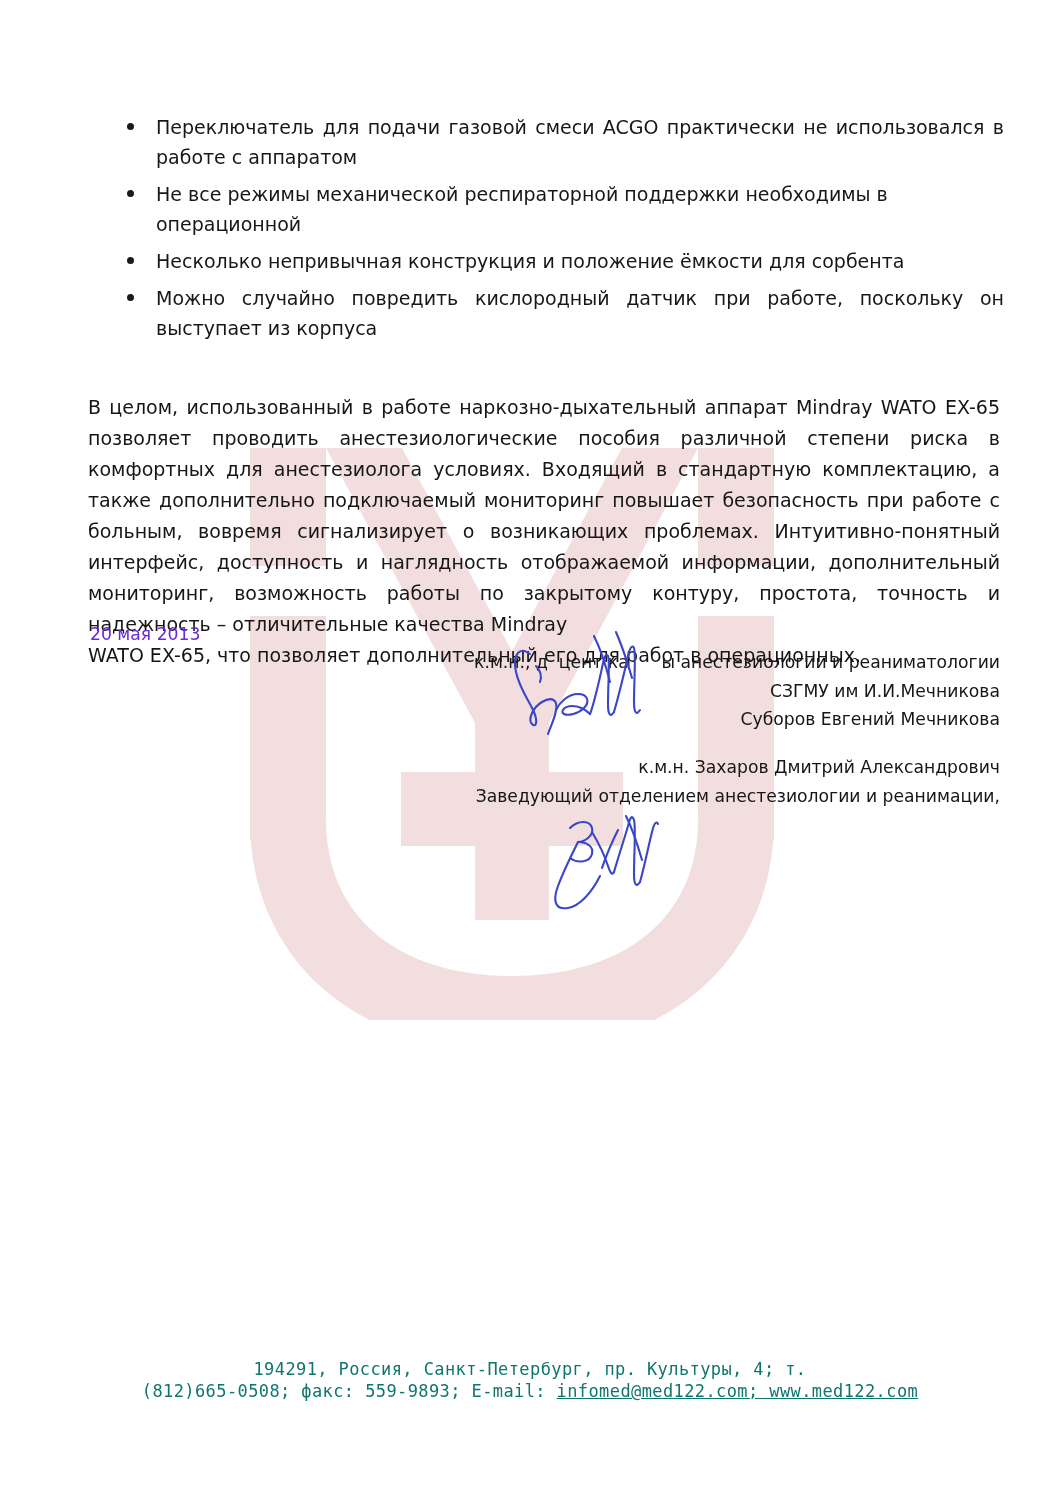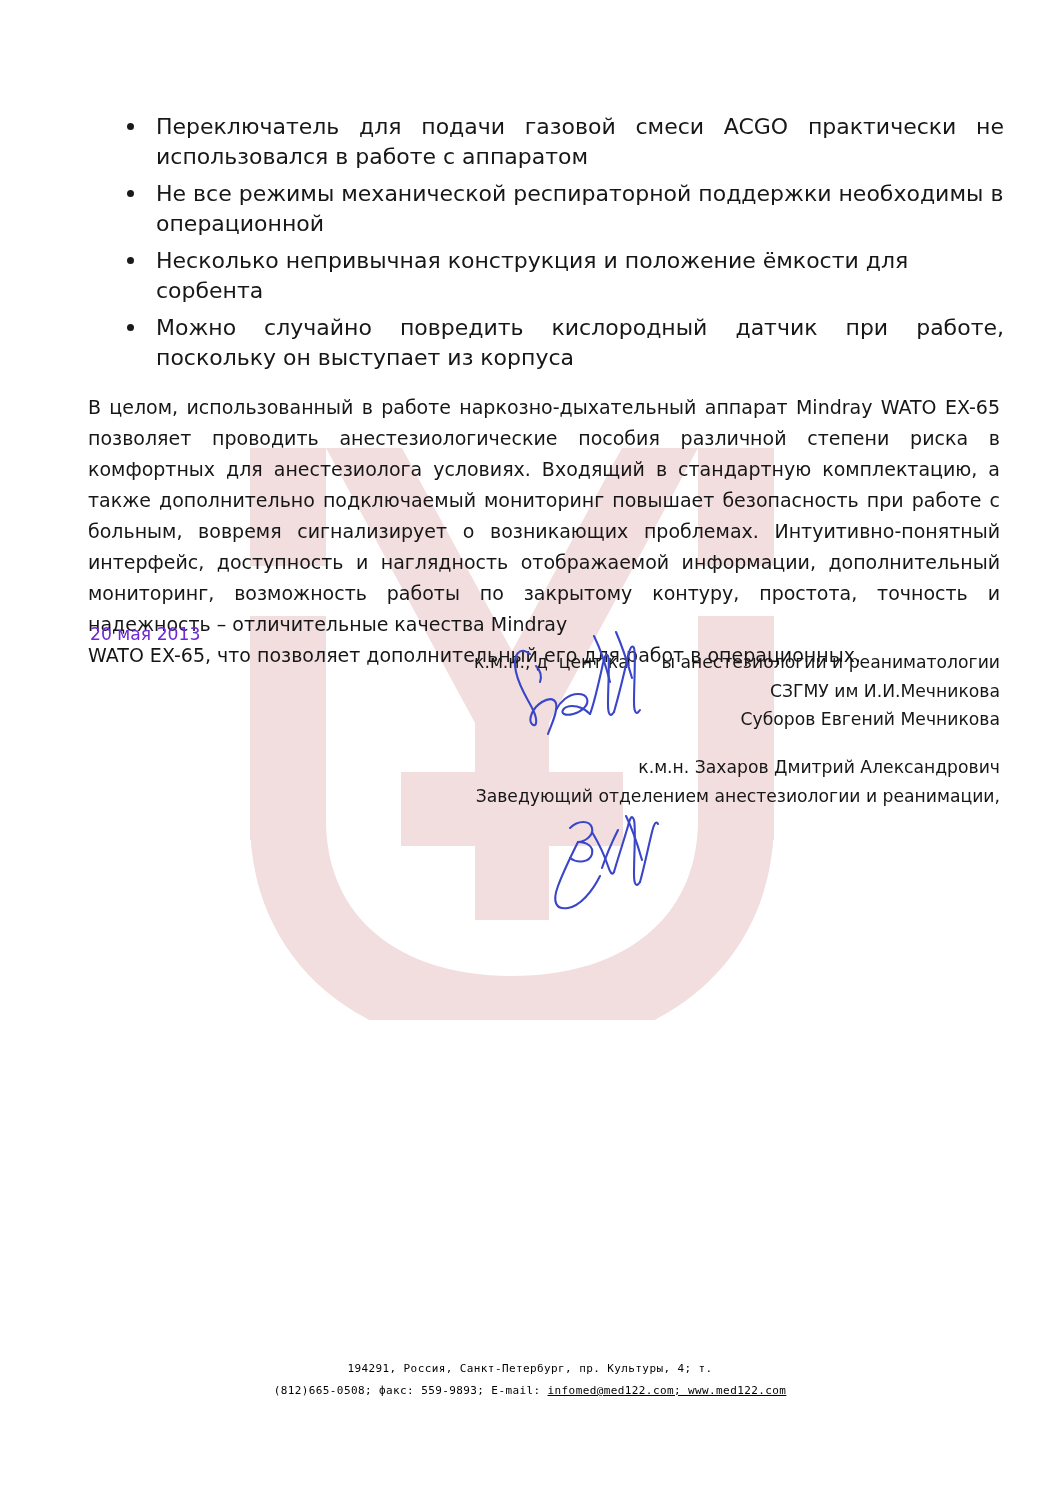--- a/index.html
+++ b/index.html
@@ -42,21 +42,21 @@
     top: 112px;
     width: 880px;
     margin: 0;
     padding: 0;
     list-style: none;
   }
   .bullets li {
     position: relative;
     padding-left: 32px;
     margin-bottom: 7px;
-    font-size: 22px;
+    font-size: 19px;
     line-height: 30px;
     text-align: justify;
     text-justify: inter-word;
     color: #171717;
   }
   .bullets li .dot {
     position: absolute;
     left: 3px;
     top: 11px;
     width: 7px;
@@ -125,23 +125,23 @@
   .ink svg { display: block; width: 100%; height: 100%; }
 
   
   .footer {
     position: absolute;
     left: 0;
     top: 1358px;
     width: 1060px;
     text-align: center;
     font-family: "DejaVu Sans Mono", "Liberation Mono", monospace;
-    font-size: 11px;
+    font-size: 17px;
     line-height: 22px;
-    color: #000000;
+    color: #0f766e;
     letter-spacing: 0.4px;
   }
   .footer .fline { display: block; white-space: pre; }
   .footer .link { text-decoration: underline; }
 </style>
 </head>
 <body>
 
 <div class="page">
 

